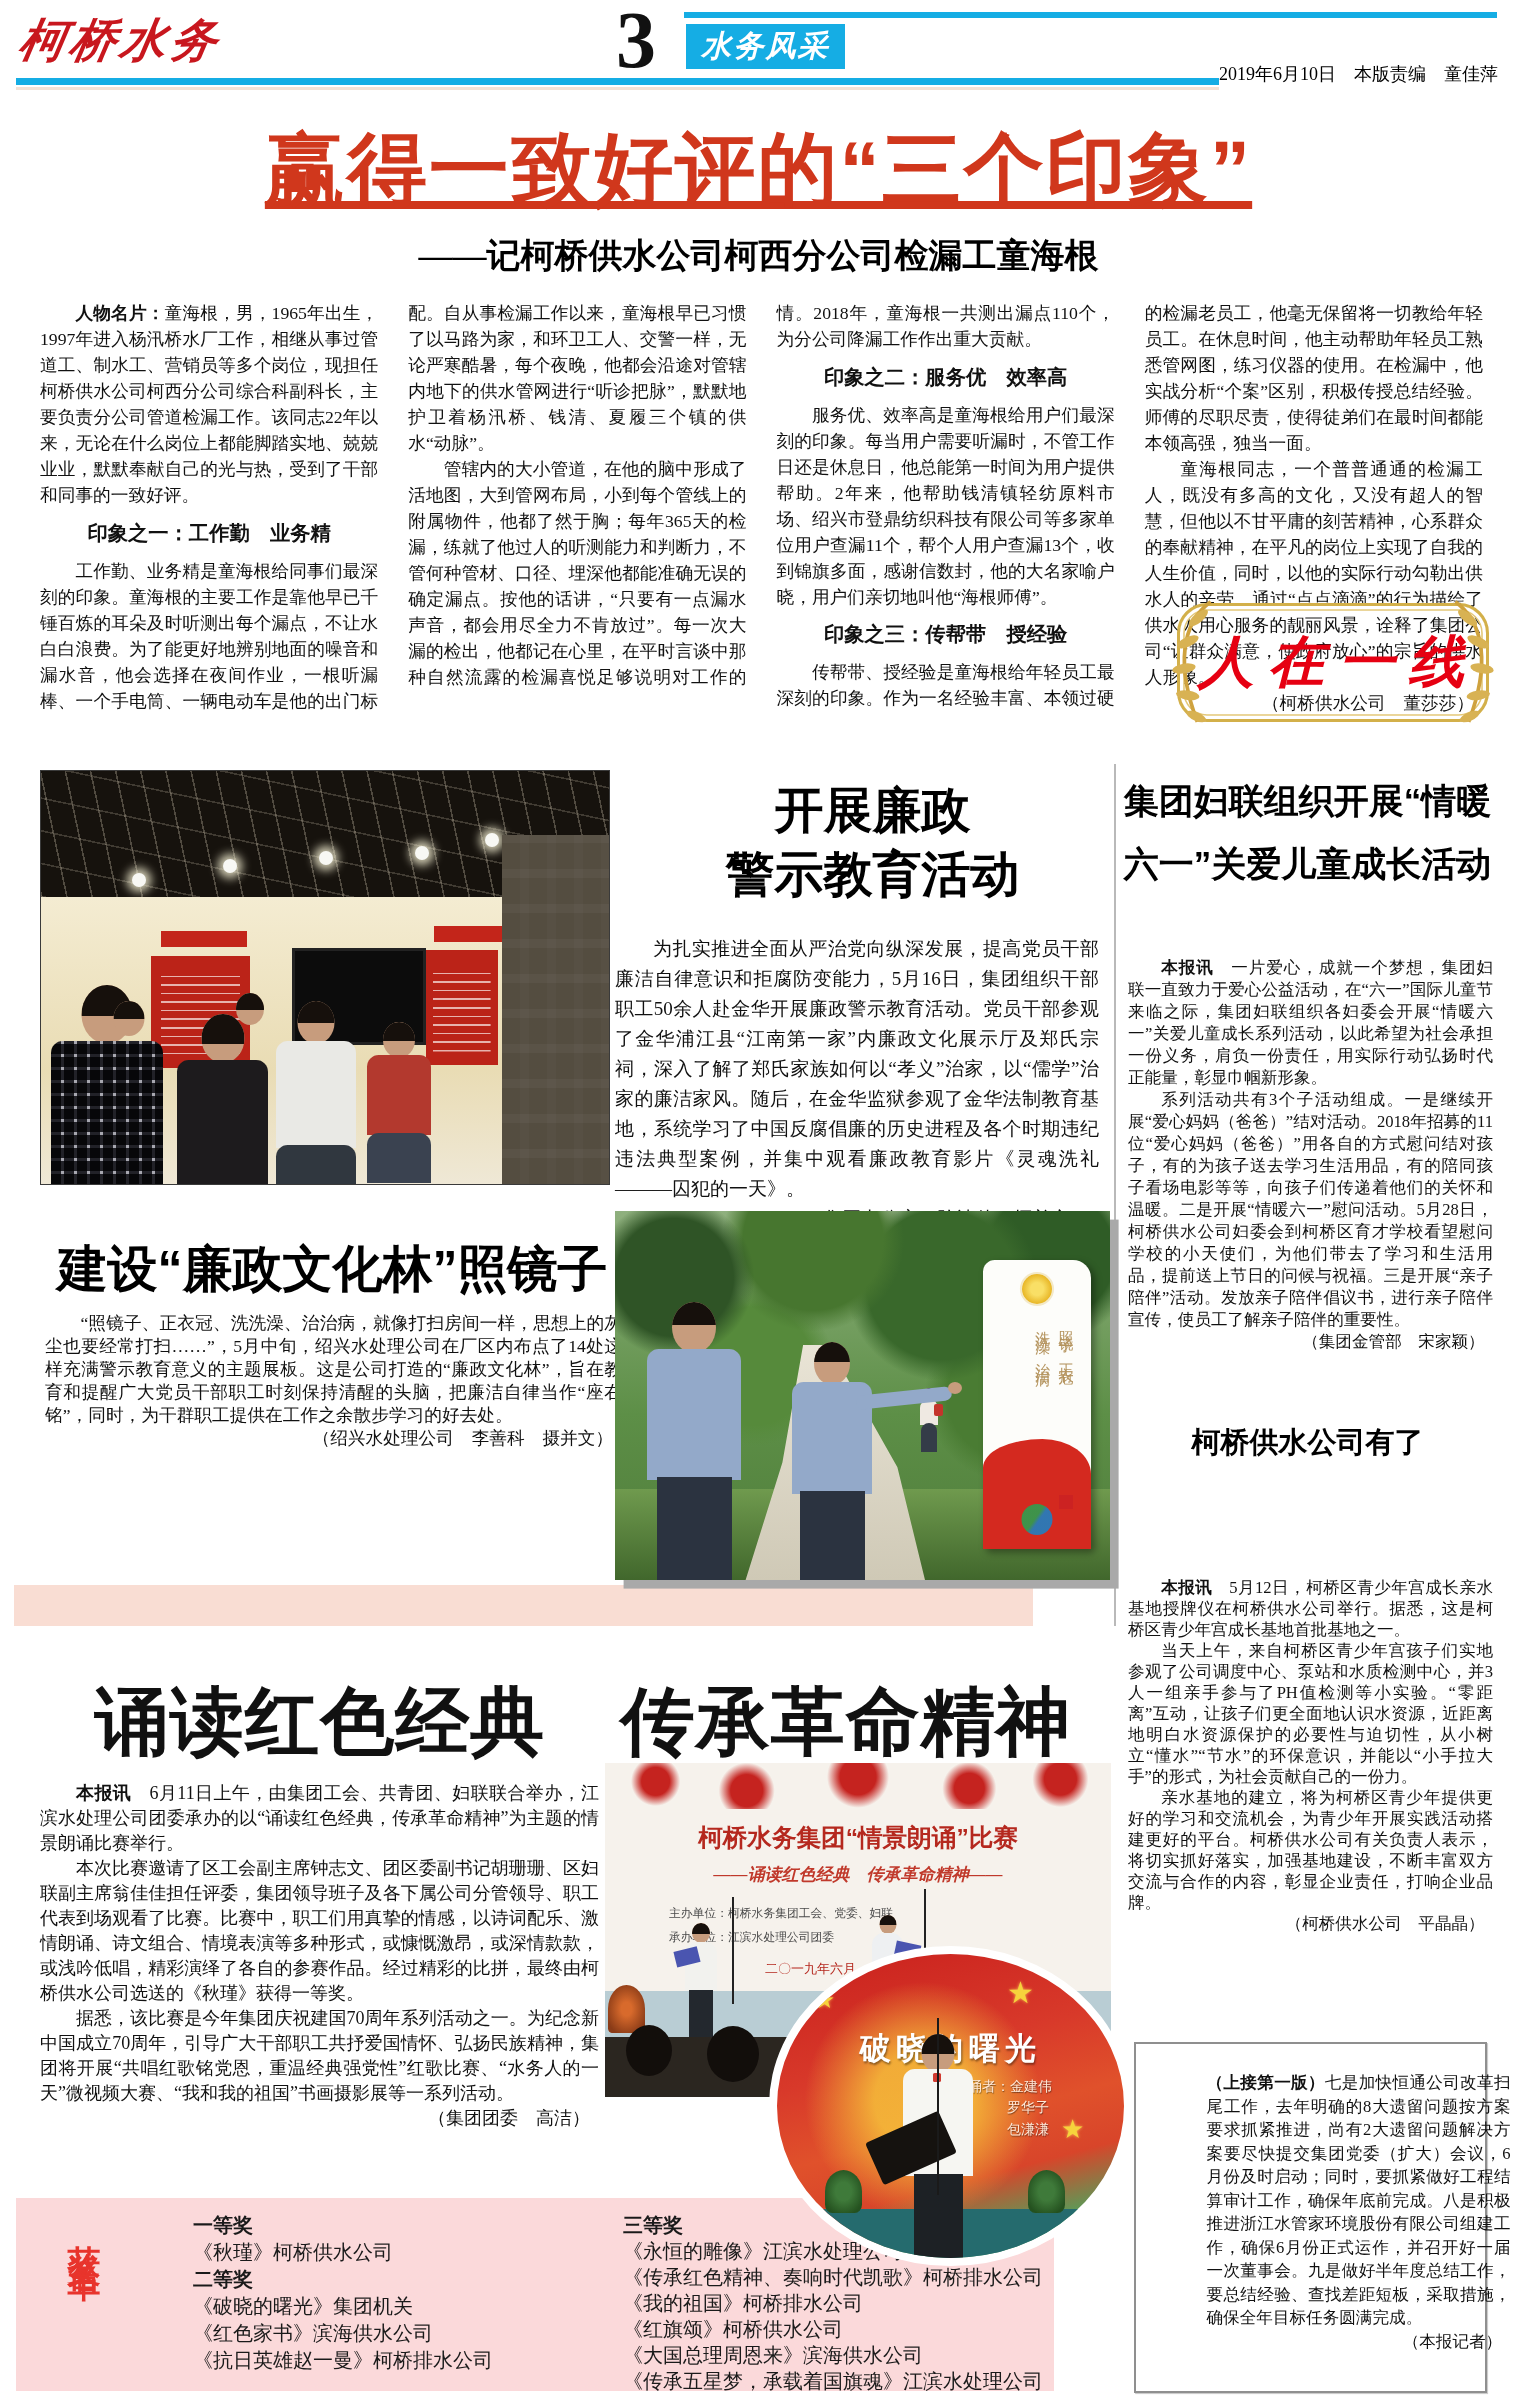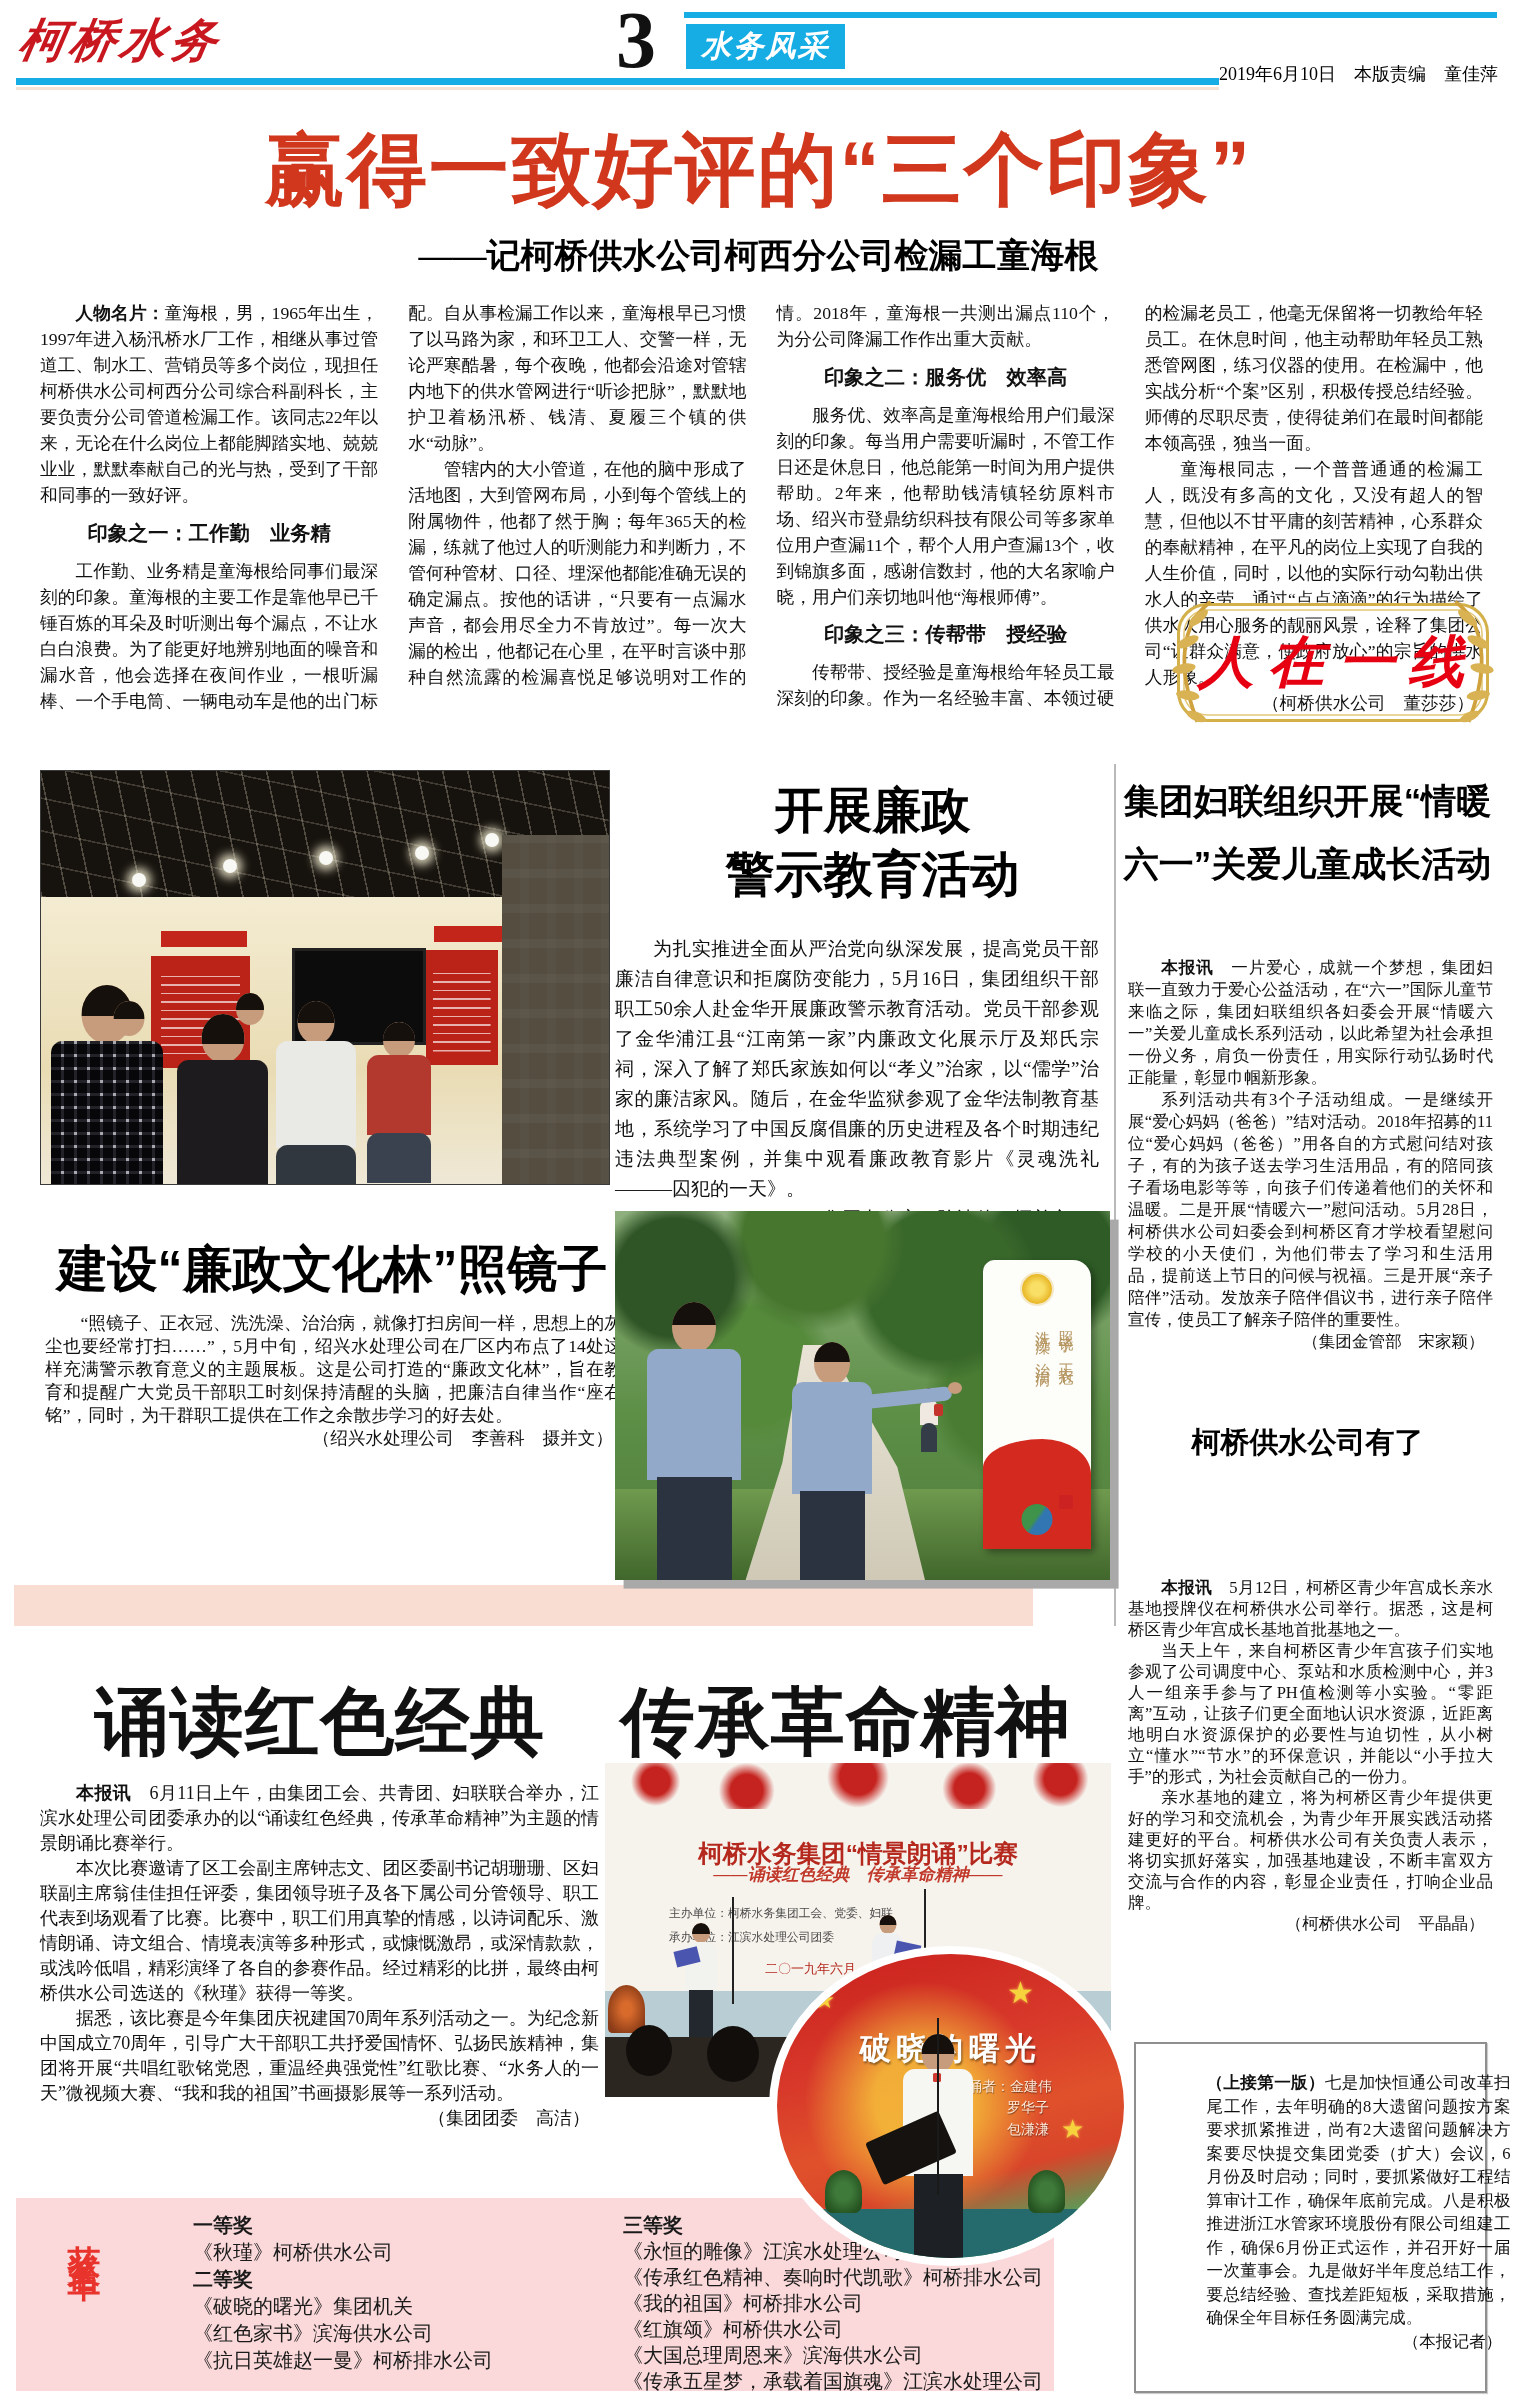--- a/index.html
+++ b/index.html
@@ -15,21 +15,21 @@
   .pageno{left:616px;top:-5.3px;font-size:80px;font-weight:900;font-family:"Liberation Serif",serif;}
   .section-box{left:686px;top:23.5px;width:159px;height:45px;background:#15ade4;display:flex;
         align-items:center;justify-content:center;}
   .section-box span{color:#fff;font-size:30px;font-weight:900;font-style:italic;letter-spacing:2.1px;}
   .dateline{left:1156px;top:62px;width:342px;font-size:18px;text-align:right;color:#000;}
   .rule-bot{left:16px;top:78px;width:1203px;height:7px;background:#15ade4;}
   .rule-bot2{left:16px;top:87px;width:1203px;height:2.7px;background:#f3e2d6;}
 
   
   .lead-title{left:0;top:126px;width:1517px;text-align:center;font-size:80px;line-height:1.1;
-        font-weight:900;color:#d0371c;letter-spacing:2.1px;}
+        font-weight:900;color:#d0371c;letter-spacing:2.1px;text-decoration:underline;}
   .lead-sub{left:0;top:233px;width:1517px;text-align:center;font-size:34px;font-weight:700;color:#000;}
   .lead-cols{left:40px;top:300px;width:1443px;height:431px;column-count:4;column-gap:30px;
         column-fill:auto;overflow:hidden;font-size:17.7px;line-height:26px;text-align:justify;}
   .lead-cols p{margin:0;text-indent:2em;}
   .col-head{font-family:"Liberation Sans",sans-serif;font-weight:900;font-size:20.3px;
         text-align:center;margin:11.8px 0;text-indent:0 !important;}
   .byline{text-align:right;text-indent:0 !important;padding-right:0.5em;}
   b.lead-in{font-family:"Liberation Sans",sans-serif;}
 
   
@@ -125,21 +125,21 @@
   .pants{position:absolute;background:#2b3340;}
 
   
   .photo3{left:605px;top:1763px;width:506px;height:334px;overflow:hidden;background:#f6f2ec;z-index:2;}
   .p3-splash{position:absolute;left:0;top:0;width:100%;height:46px;
      background-image:radial-gradient(circle at 10% 40%,#c5231f 0 14px,transparent 24.6px),
        radial-gradient(circle at 28% 60%,#c5231f 0 16px,transparent 28px),
        radial-gradient(circle at 50% 30%,#c5231f 0 18px,transparent 31px),
        radial-gradient(circle at 72% 55%,#c5231f 0 15px,transparent 27px),
        radial-gradient(circle at 90% 35%,#c5231f 0 16px,transparent 28px);}
-  .p3-title{position:absolute;left:0;top:74px;width:100%;text-align:center;color:#b5281e;
+  .p3-title{position:absolute;left:0;top:58px;width:100%;text-align:center;color:#b5281e;
      font-weight:900;font-size:24.6px;font-family:"Liberation Sans",sans-serif;}
   .p3-sub{position:absolute;left:0;top:100px;width:100%;text-align:center;color:#c0392b;
      font-style:italic;font-size:17px;font-weight:700;}
   .p3-org{position:absolute;left:64px;color:#4a4a4a;font-size:11.8px;}
   .p3-date{position:absolute;left:160px;top:197px;color:#b5281e;font-size:13px;}
   .p3-floor{position:absolute;left:0;bottom:59px;width:100%;height:47px;background:#b9cdd4;}
   .p3-aud{position:absolute;left:0;bottom:0;width:100%;height:60px;background:#2b2620;}
   .aud-head{position:absolute;border-radius:50%;background:#120e0b;}
   .mic{position:absolute;width:1.6px;background:#222;}
   .p3-plant{position:absolute;left:3.2px;bottom:64px;width:37px;height:48px;border-radius:50% 50% 10% 10%;

